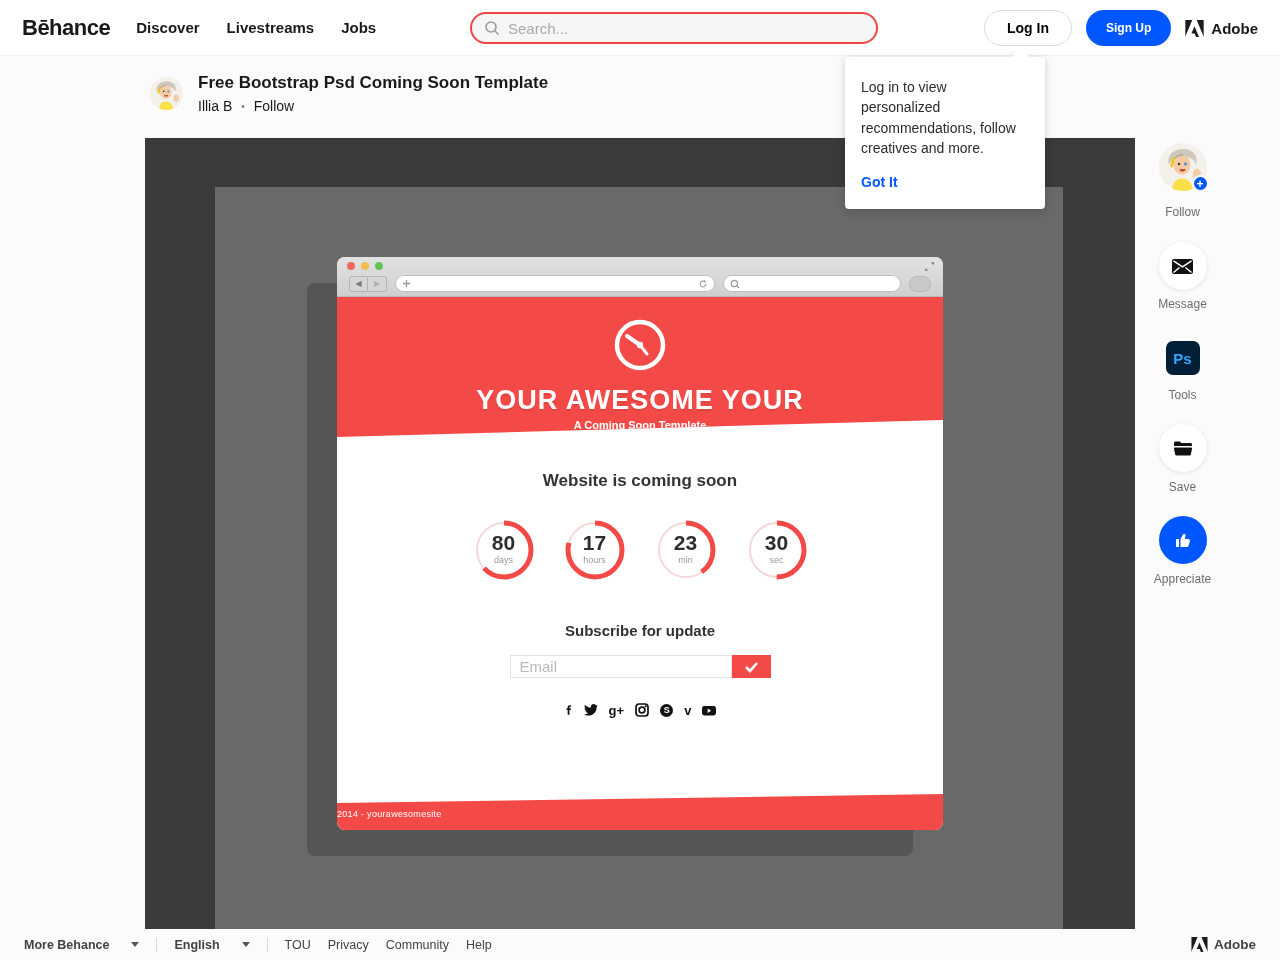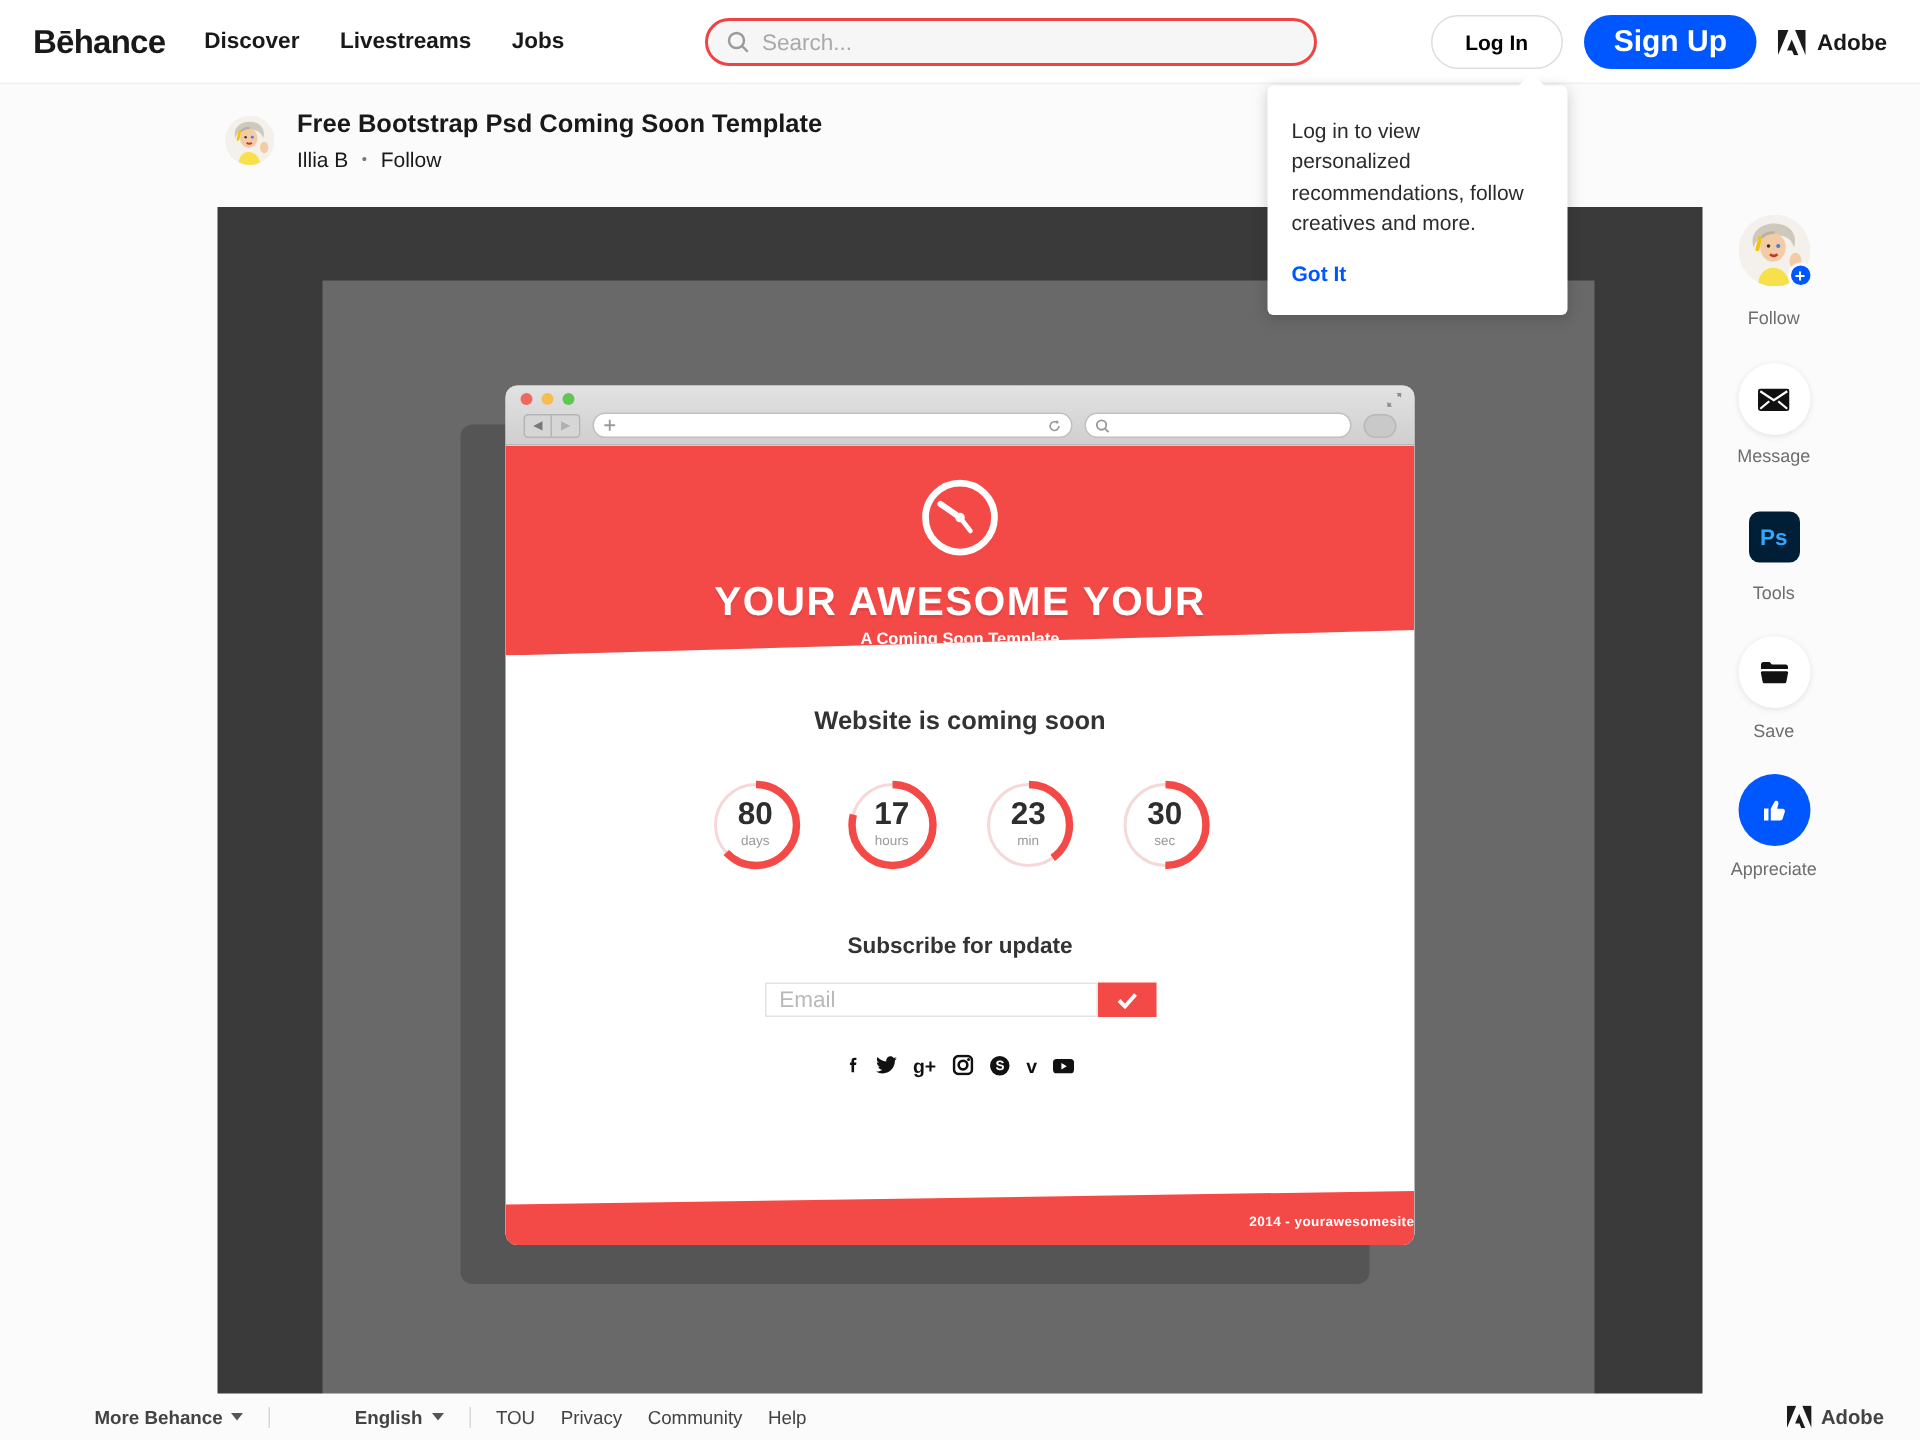--- a/index.html
+++ b/index.html
@@ -17,21 +17,21 @@
                background:#f6f6f6; border:2px solid #ef4444; border-radius:16px;
                display:flex; align-items:center; padding:0 12px; }
   .searchbar input { border:none; outline:none; background:transparent; font-size:15px;
                      color:#555; width:100%; font-family:"Liberation Sans",sans-serif; }
   .searchbar input::placeholder { color:#a9a9a9; }
   .mag { width:16px; height:16px; margin-right:8px; flex:none; }
   .nav-right { position:absolute; right:22px; top:0; height:56px; display:flex; align-items:center; gap:14px; }
   .btn-login { border:1px solid #ddd; background:#fff; border-radius:20px; height:36px;
                padding:0 22px; font-size:14px; font-weight:600; display:flex; align-items:center; cursor:pointer; }
   .btn-signup { border:none; border-radius:20px; height:36px; padding:0 20px;
-                font-size:20px; font-weight:600; color:#fff; display:flex; align-items:center; cursor:pointer; }
+                font-size:12px; font-weight:600; color:#fff; display:flex; align-items:center; cursor:pointer; }
   .adobe { display:flex; align-items:center; gap:7px; font-weight:700; font-size:15px; }
 
   
   .tooltip { position:absolute; top:57px; left:845px; width:200px; background:#fff;
              border-radius:4px; box-shadow:0 2px 10px rgba(0,0,0,.18); padding:20px 16px 18px;
              z-index:50; }
   .tooltip .arrow { position:absolute; top:-6px; left:170px; width:12px; height:12px;
                     background:#fff; transform:rotate(45deg); }
   .tooltip p { font-size:14px; line-height:1.45; color:#2b2b2b; }
   .tooltip a { display:inline-block; margin-top:16px; font-size:14px; font-weight:700;
@@ -94,42 +94,42 @@
   .subrow input::placeholder { color:#b9b9b9; }
   .subrow button { width:39px; height:23px; border:none; display:flex; align-items:center;
                    justify-content:center; cursor:pointer; }
   .social { display:flex; justify-content:center; align-items:center; gap:11px; margin-top:25px; }
   .sicon { display:flex; align-items:center; justify-content:center; cursor:pointer; }
   .glyph { font-size:13px; font-weight:700; color:#111; line-height:1; }
   .skype-badge { width:13px; height:13px; border-radius:50%; background:#111; color:#fff;
                  font-size:9px; font-weight:700; display:flex; align-items:center; justify-content:center; }
   .mock-footer { position:absolute; bottom:0; left:0; width:100%; height:36px;
                  clip-path:polygon(0 9px,100% 0,100% 100%,0 100%);
-                 display:flex; align-items:flex-end; justify-content:flex-end;font-weight:bold; }
+                 display:flex; align-items:flex-end; justify-content:flex-start; }
   .mock-footer span { color:#fff; font-size:9px; letter-spacing:.3px; margin-bottom:11px; }
 
   
   .side { position:absolute; left:1135px; top:138px; width:95px; }
   .side .item { position:absolute; left:0; width:100%; display:flex; justify-content:center; }
   .circle48 { width:48px; height:48px; border-radius:50%; background:#fff;
               box-shadow:0 1px 4px rgba(0,0,0,.10); display:flex; align-items:center;
               justify-content:center; cursor:pointer; }
   .side .label { font-size:12px; color:#6d6d6d; text-align:center; width:100%; position:absolute; }
   .avatar-lg { position:relative; width:48px; height:48px; border-radius:50%; overflow:visible; cursor:pointer; }
   .avatar-lg .pic { width:48px; height:48px; border-radius:50%; overflow:hidden; }
   .plus-badge { position:absolute; right:-2px; bottom:-1px; width:17px; height:17px; border-radius:50%;
                 border:2px solid #fbfbfb; color:#fff; font-size:12px; font-weight:700;
                 display:flex; align-items:center; justify-content:center; line-height:1; }
   .ps-tile { width:34px; height:34px; border-radius:7px; display:flex; align-items:center;
              justify-content:center; font-size:15px; font-weight:700; cursor:pointer; }
 
   
   .bottombar { position:absolute; left:0; top:929px; width:1280px; height:31px; background:#fbfbfb;
                display:flex; align-items:center; padding:0 24px; font-size:12.5px; color:#434343; }
-  .bb-strong { font-weight:700; display:flex; align-items:center; gap:6px; cursor:pointer;margin-left:39px; }
+  .bb-strong { font-weight:700; display:flex; align-items:center; gap:22px; cursor:pointer; }
   .caret { width:0; height:0; border-left:4px solid transparent; border-right:4px solid transparent;
            border-top:5px solid #555; display:inline-block; }
   .vdiv { width:1px; height:14px; background:#d8d8d8; margin:0 17px; }
   .bb-link { margin-right:17px; cursor:pointer; }
   .bb-adobe { margin-left:auto; display:flex; align-items:center; gap:6px; font-weight:700; font-size:13.5px; }
 </style>
 </head>
 <body>
 
 <svg width="0" height="0" style="position:absolute">

